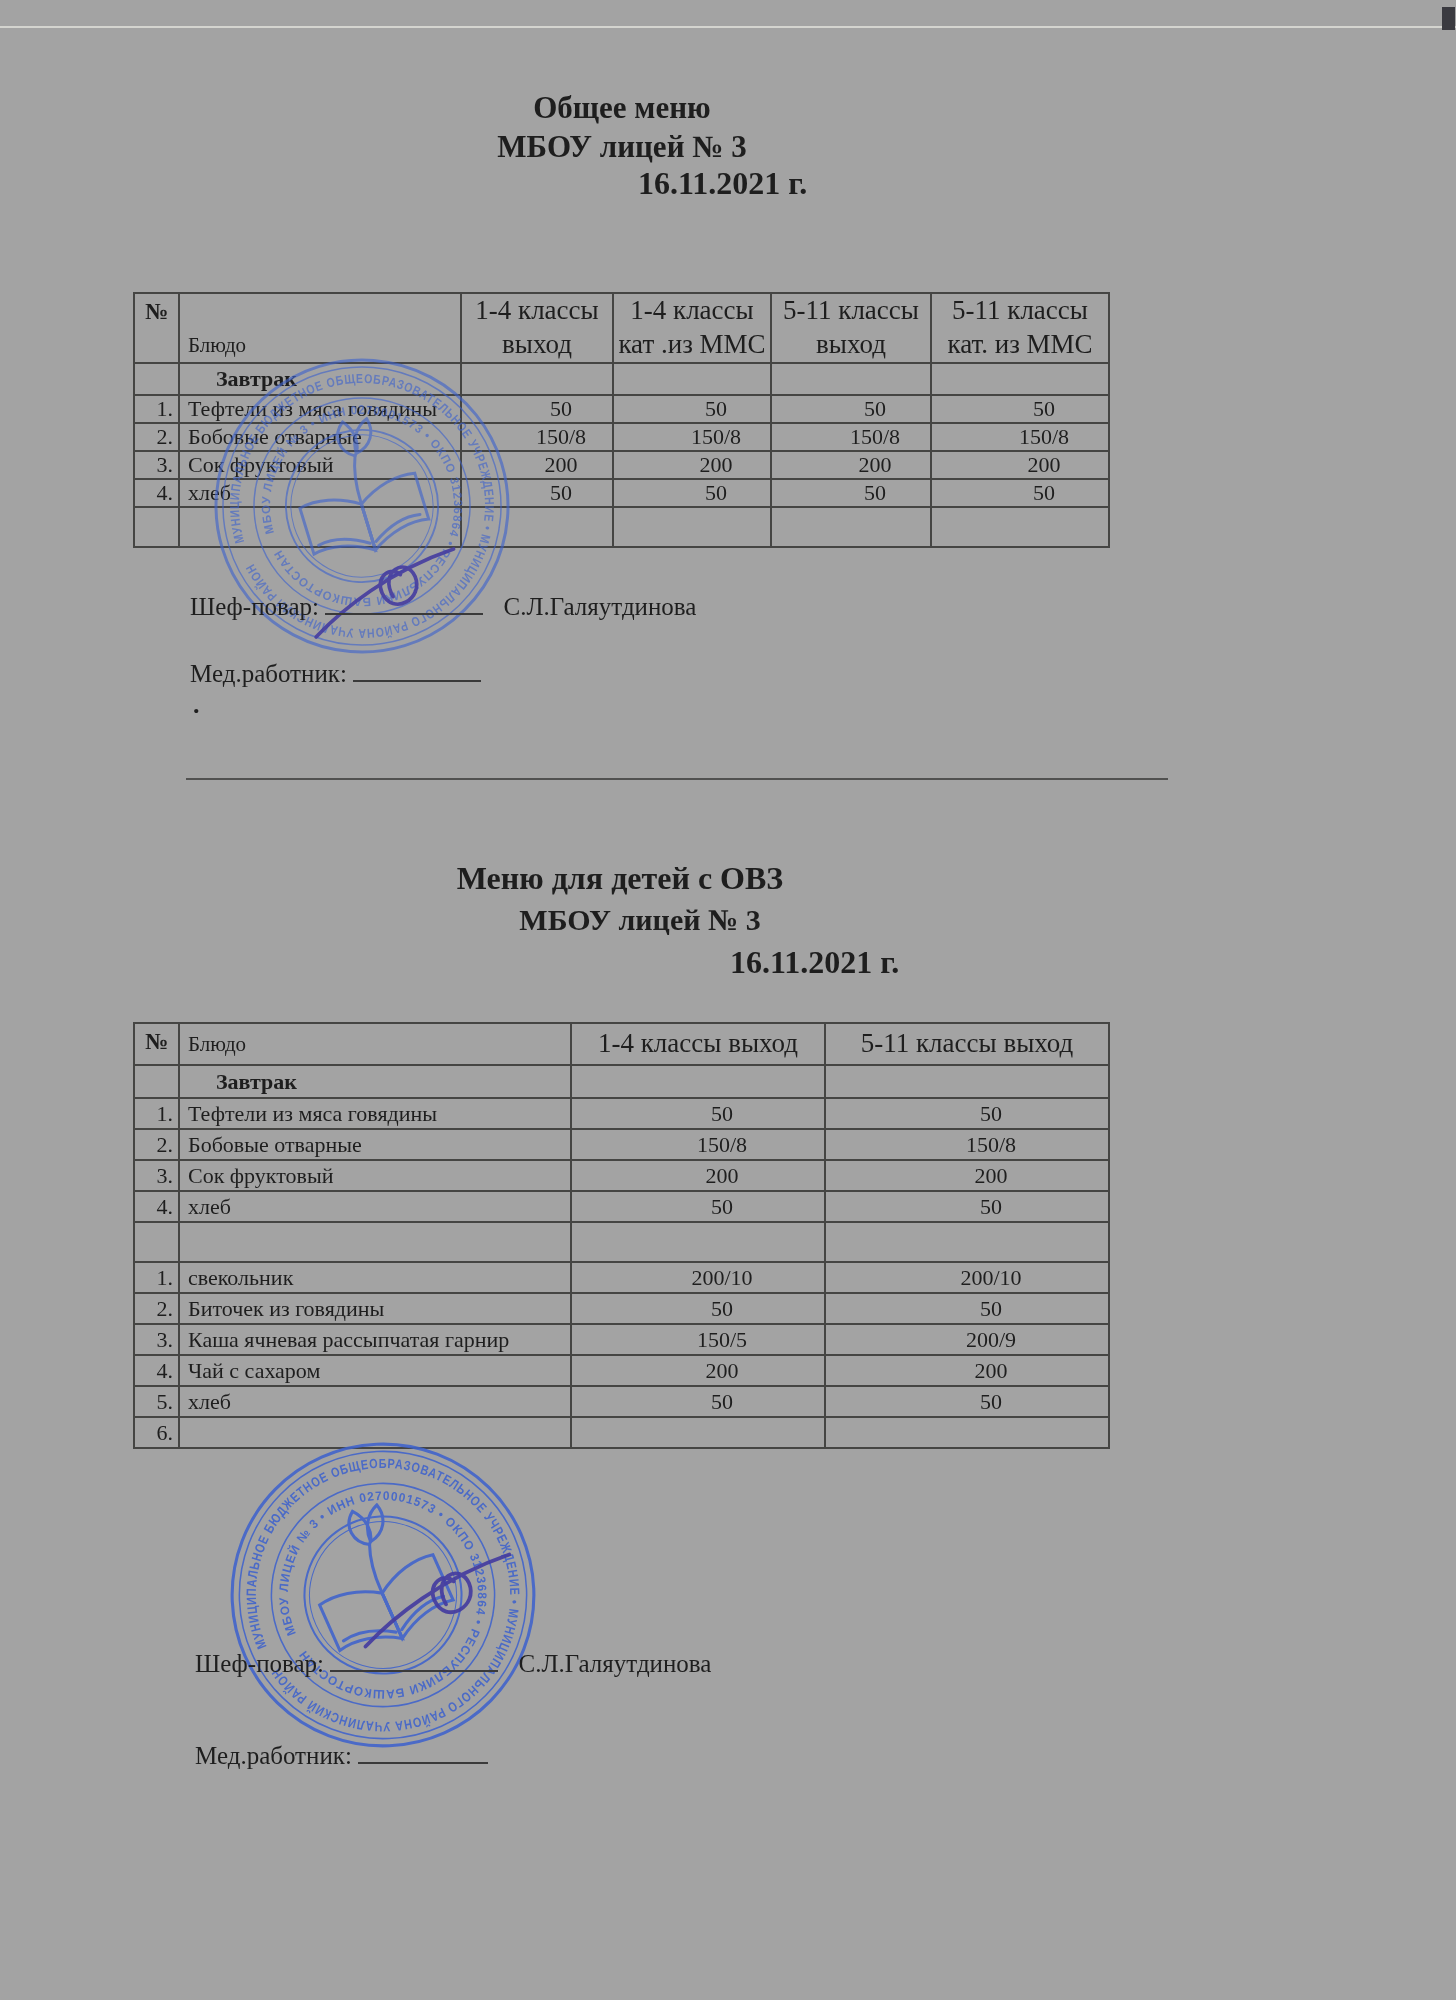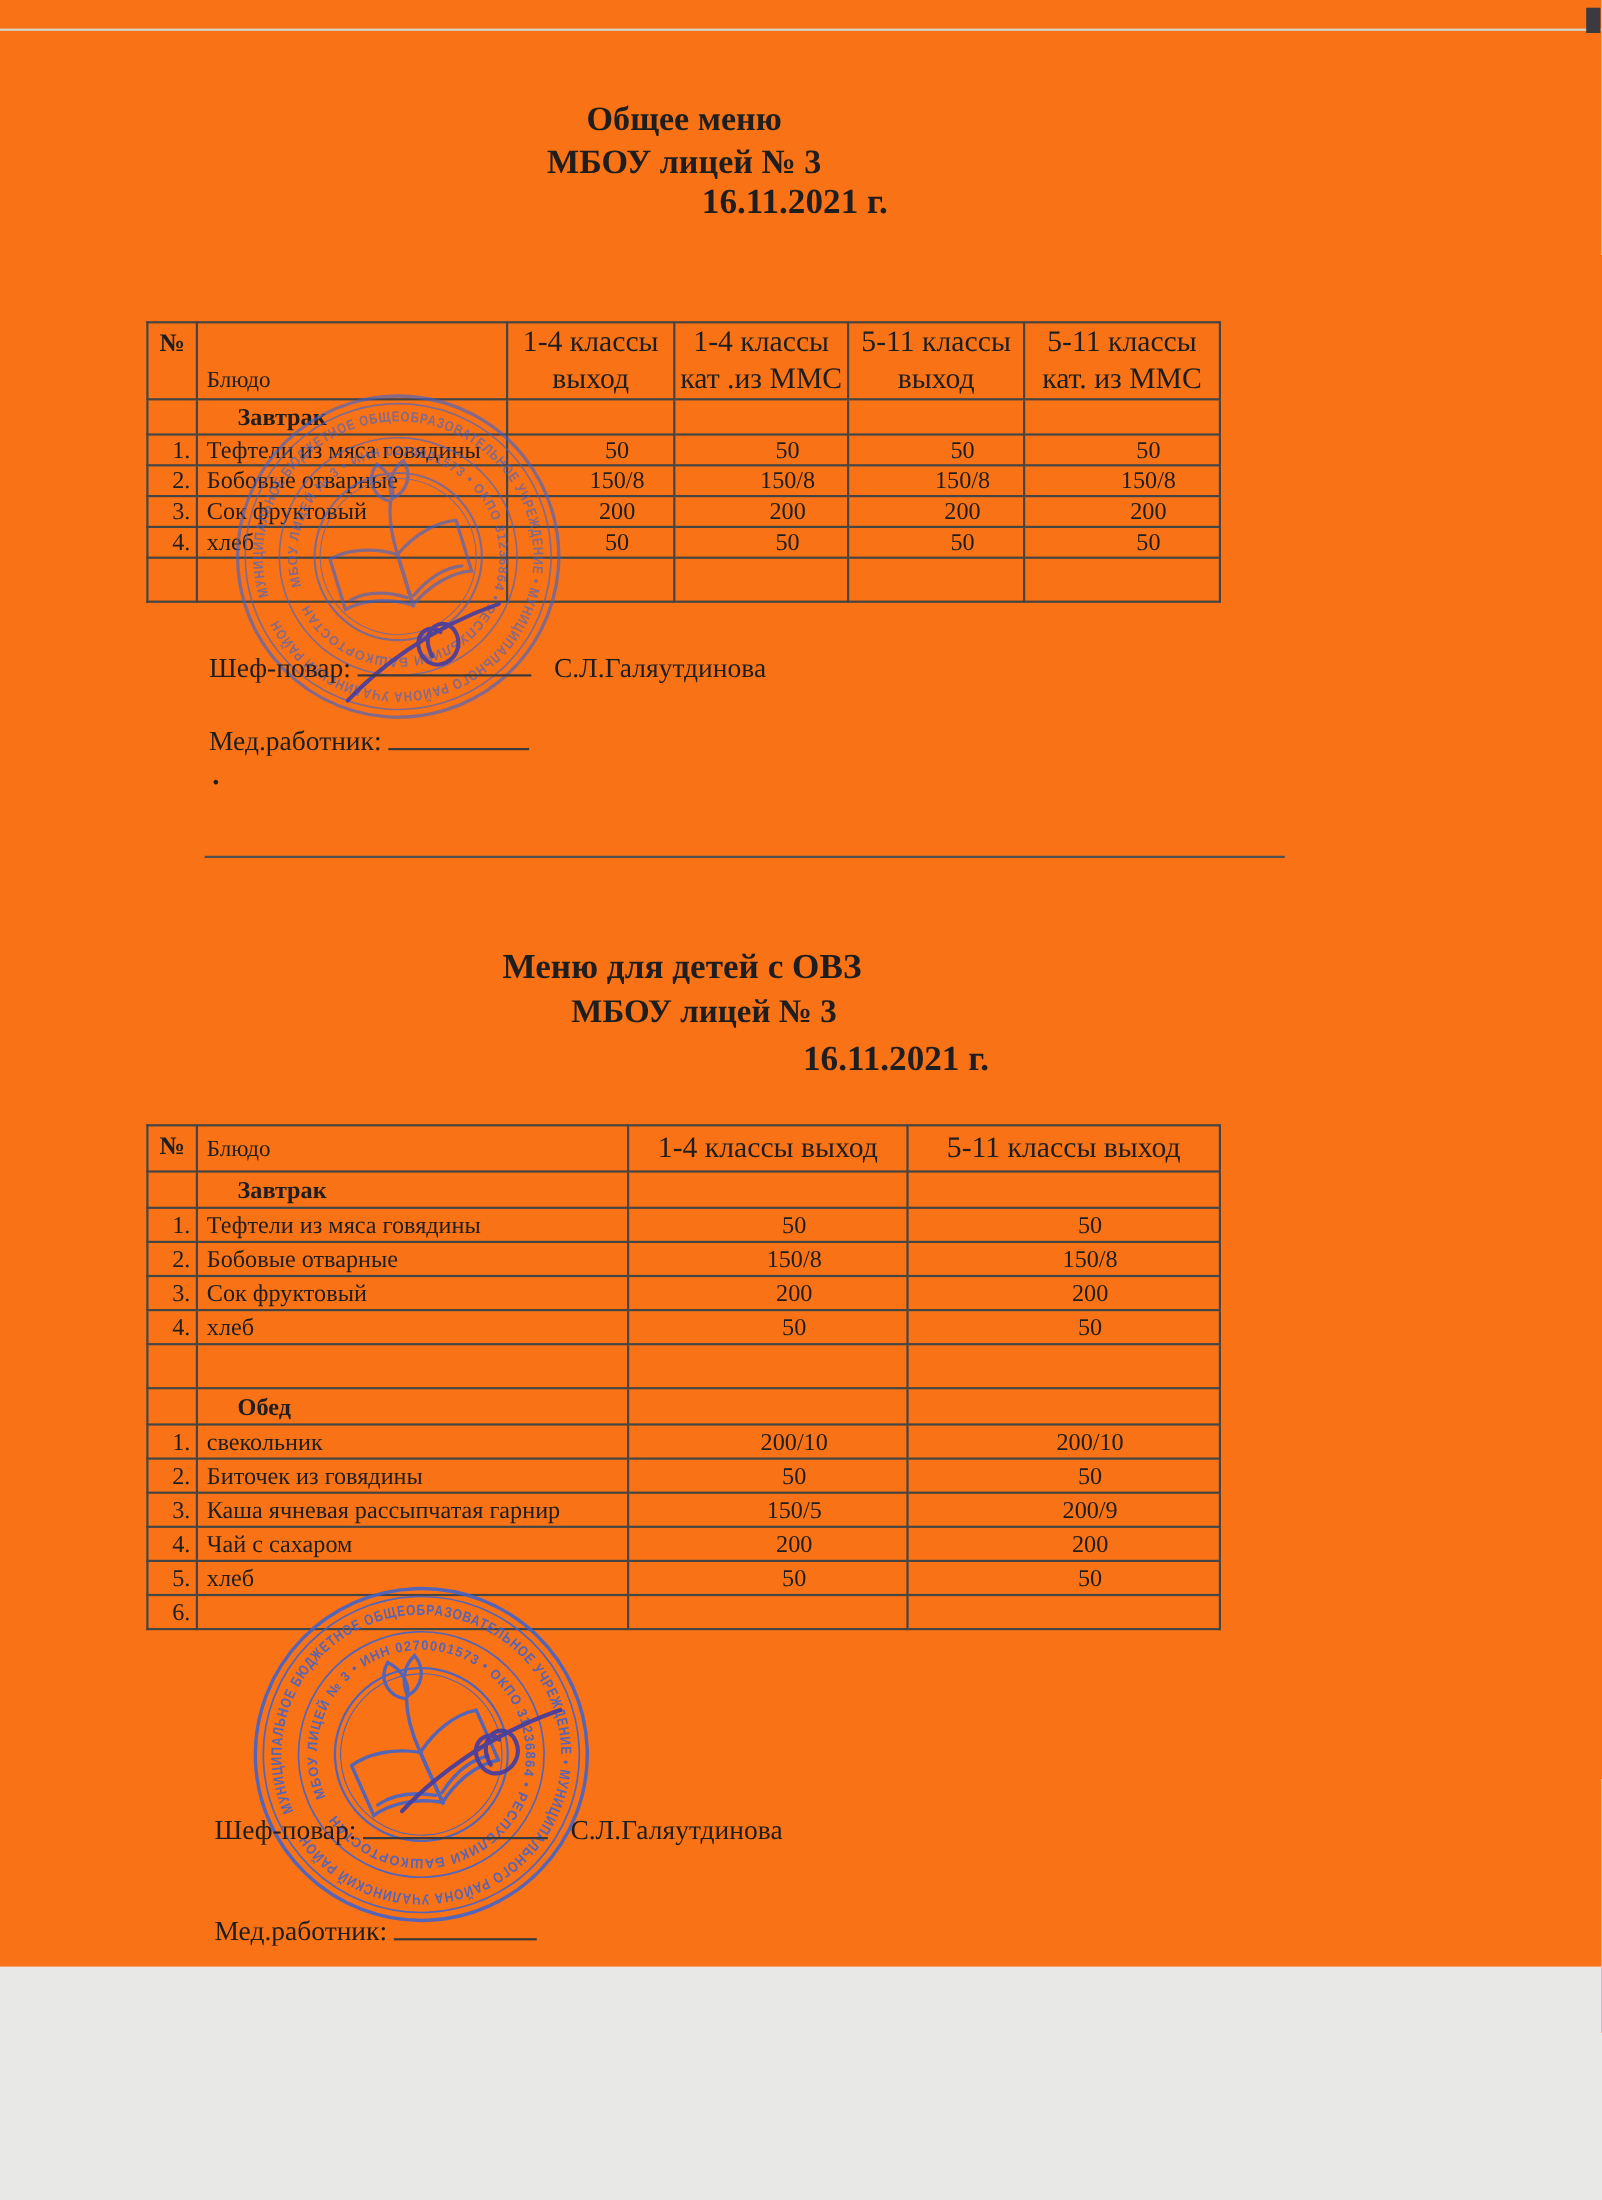--- a/index.html
+++ b/index.html
@@ -1,18 +1,18 @@
 <!DOCTYPE html>
 <html><head>
 <meta charset="utf-8">
 <style>
   html,body{margin:0;padding:0;background:#e8e8e6;}
   .page{
-    position:relative; width:1456px; height:1788px;
-    background:#f97316; overflow:hidden;
+    position:relative; width:1456px; height:2000px;
+    background:#a3a3a3; overflow:hidden;
     font-family:"Liberation Serif","DejaVu Serif",serif;
     color:#1e1e1e;
   }
   
   .scan-line{position:absolute; left:0; top:26px; width:1456px; height:2px; background:#d4d4cf;}
   .corner-mark{position:absolute; left:1442px; top:7px; width:13px; height:23px; background:#3a3a40;}
 
   
   .h-line{position:absolute; font-weight:700; white-space:nowrap;}
   .centered{transform:translateX(-50%);}
@@ -230,26 +230,20 @@
           <td class="dish">хлеб</td>
           <td class="val">50</td>
           <td class="val">50</td>
         </tr>
         <tr class="empty">
           <td class="num"></td>
           <td class="dish"></td>
           <td class="val"></td>
           <td class="val"></td>
         </tr>
-        <tr class="section">
-          <td class="num"></td>
-          <td class="dish">Обед</td>
-          <td class="val"></td>
-          <td class="val"></td>
-        </tr>
         <tr class="item">
           <td class="num">1.</td>
           <td class="dish">свекольник</td>
           <td class="val">200/10</td>
           <td class="val">200/10</td>
         </tr>
         <tr class="item">
           <td class="num">2.</td>
           <td class="dish">Биточек из говядины</td>
           <td class="val">50</td>

